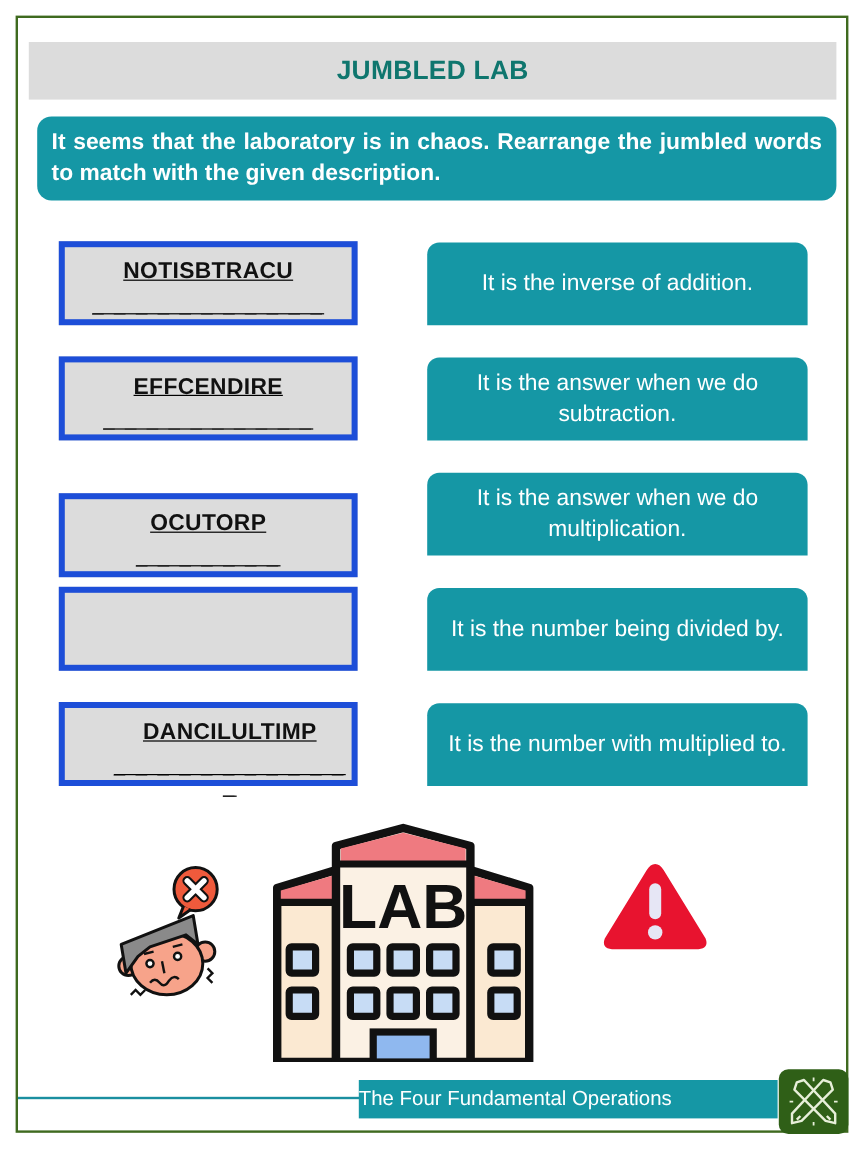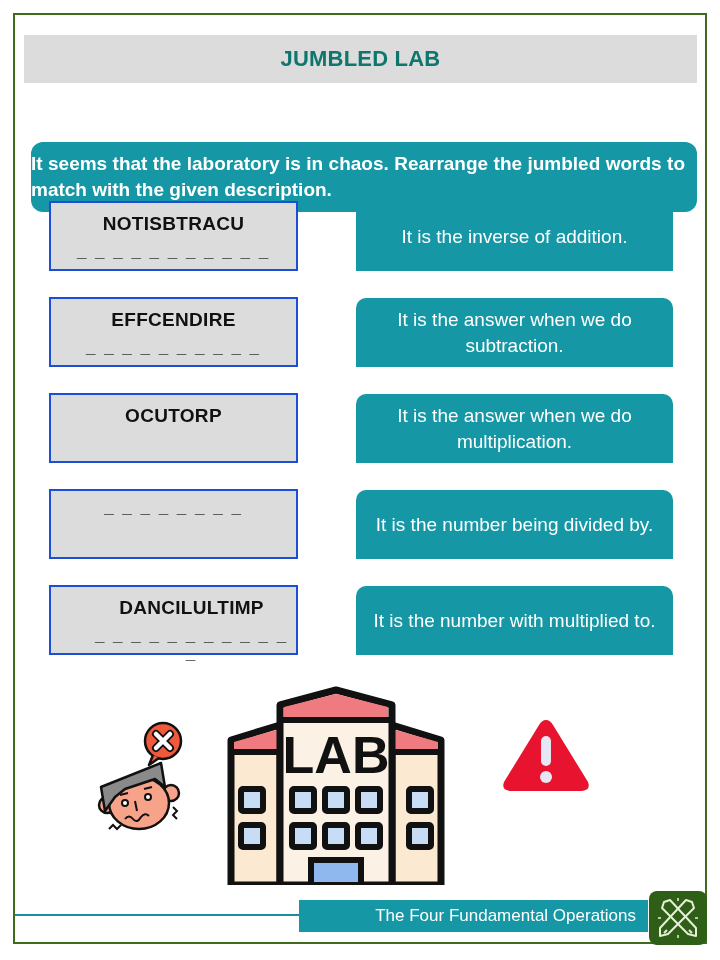--- a/index.html
+++ b/index.html
@@ -1,27 +1,27 @@
 <!DOCTYPE html>
 <html><head>
   <meta charset="utf-8">
   <style>
     html, body { margin: 0; padding: 0; background: #ffffff; }
     body { width: 720px; height: 960px; position: relative; overflow: hidden; font-family: "Liberation Sans", sans-serif; }
     .frame { position: absolute; left: 13px; top: 13px; width: 694px; height: 931px; border: 2px solid #3f6a1f; box-sizing: border-box; background: #fff; }
     .title-bar { position: absolute; left: 24px; top: 35px; width: 673px; height: 48px; background: #dcdcdc; display: flex; align-items: center; justify-content: center; }
     .title-bar span { font-family: "Liberation Sans", sans-serif; font-weight: bold; font-size: 22px; color: #0f766e; letter-spacing: 0.2px; }
-    .instructions { position: absolute; left: 31px; top: 97px; width: 666px; height: 70px; background: #1597a5; border-radius: 12px; box-sizing: border-box; padding: 9px 12px 0 0; color: #fff; font-weight: bold; font-size: 19px; line-height: 26px; text-align: justify; margin-top: 45px; }
-    .word-box { position: absolute; left: 49px; width: 249px; height: 70px; background: #dcdcdc; border: 2px solid #1d4ed8; box-sizing: border-box; text-align: center; }
+    .instructions { position: absolute; left: 31px; top: 97px; width: 666px; height: 70px; background: #1597a5; border-radius: 12px; box-sizing: border-box; padding: 9px 12px 0 12px; color: #fff; font-weight: bold; font-size: 19px; line-height: 26px; text-align: justify; }
+    .word-box { position: absolute; left: 49px; width: 249px; height: 70px; background: #dcdcdc; border: 5px solid #1d4ed8; box-sizing: border-box; text-align: center; text-decoration: underline; }
     .word-box .word { display: block; margin-top: 10px; font-weight: bold; font-size: 19px; color: #111; letter-spacing: 0.3px; }
     .word-box .blanks { display: block; margin-top: 8px; font-family: "Liberation Sans", sans-serif; font-weight: bold; font-size: 17px; color: #111; letter-spacing: 2px; line-height: 18px; }
     .desc-box { position: absolute; left: 356px; width: 317px; height: 69px; background: #1597a5; border-radius: 10px 10px 0 0; color: #fff; display: flex; align-items: center; justify-content: center; text-align: center; font-size: 19px; line-height: 26px; padding: 0 14px; box-sizing: border-box; }
     .icon { position: absolute; }
     .footer-line { position: absolute; left: 15px; top: 914px; width: 285px; height: 2px; background: #1a8fa0; }
-    .footer-bar { position: absolute; left: 299px; top: 900px; width: 349px; height: 32px; background: #1597a5; color: #fff; font-size: 17px; display: flex; align-items: center; justify-content: flex-end; padding-right: 12px; box-sizing: border-box; }
+    .footer-bar { position: absolute; left: 299px; top: 900px; width: 349px; height: 32px; background: #1597a5; color: #fff; font-size: 17px; display: flex; align-items: center; justify-content: flex-start; padding-right: 12px; box-sizing: border-box; }
     .logo { position: absolute; left: 649px; top: 891px; width: 58px; height: 54px; background: #2f5f17; border-radius: 8px; display: flex; align-items: center; justify-content: center; }
   </style>
 </head>
 <body>
 
 <div class="frame"></div>
 
 <div class="title-bar">
   <span>JUMBLED LAB</span>
 </div>
@@ -37,29 +37,29 @@
 </div>
 
 <div class="word-box" style="top:297px;">
   <span class="word">EFFCENDIRE</span>
   <span class="blanks">_ _ _ _ _ _ _ _ _ _</span>
 </div>
 <div class="desc-box" style="top:298px;">
   <span>It is the answer when we do subtraction.</span>
 </div>
 
-<div class="word-box" style="top:393px;">
+<div class="word-box" style="top:411px;">
   <span class="word">OCUTORP</span>
+  <span class="blanks">_ _ _ _ _ _ _</span>
 </div>
 <div class="desc-box" style="top:394px;">
   <span>It is the answer when we do multiplication.</span>
 </div>
 
 <div class="word-box" style="top:489px;">
-  <span class="blanks">_ _ _ _ _ _ _ _</span>
 </div>
 <div class="desc-box" style="top:490px;">
   <span>It is the number being divided by.</span>
 </div>
 
 <div class="word-box" style="top:585px;padding-left:36px;">
   <span class="word">DANCILULTIMP</span>
   <span class="blanks">_ _ _ _ _ _ _ _ _ _ _ _</span>
 </div>
 <div class="desc-box" style="top:586px;">

